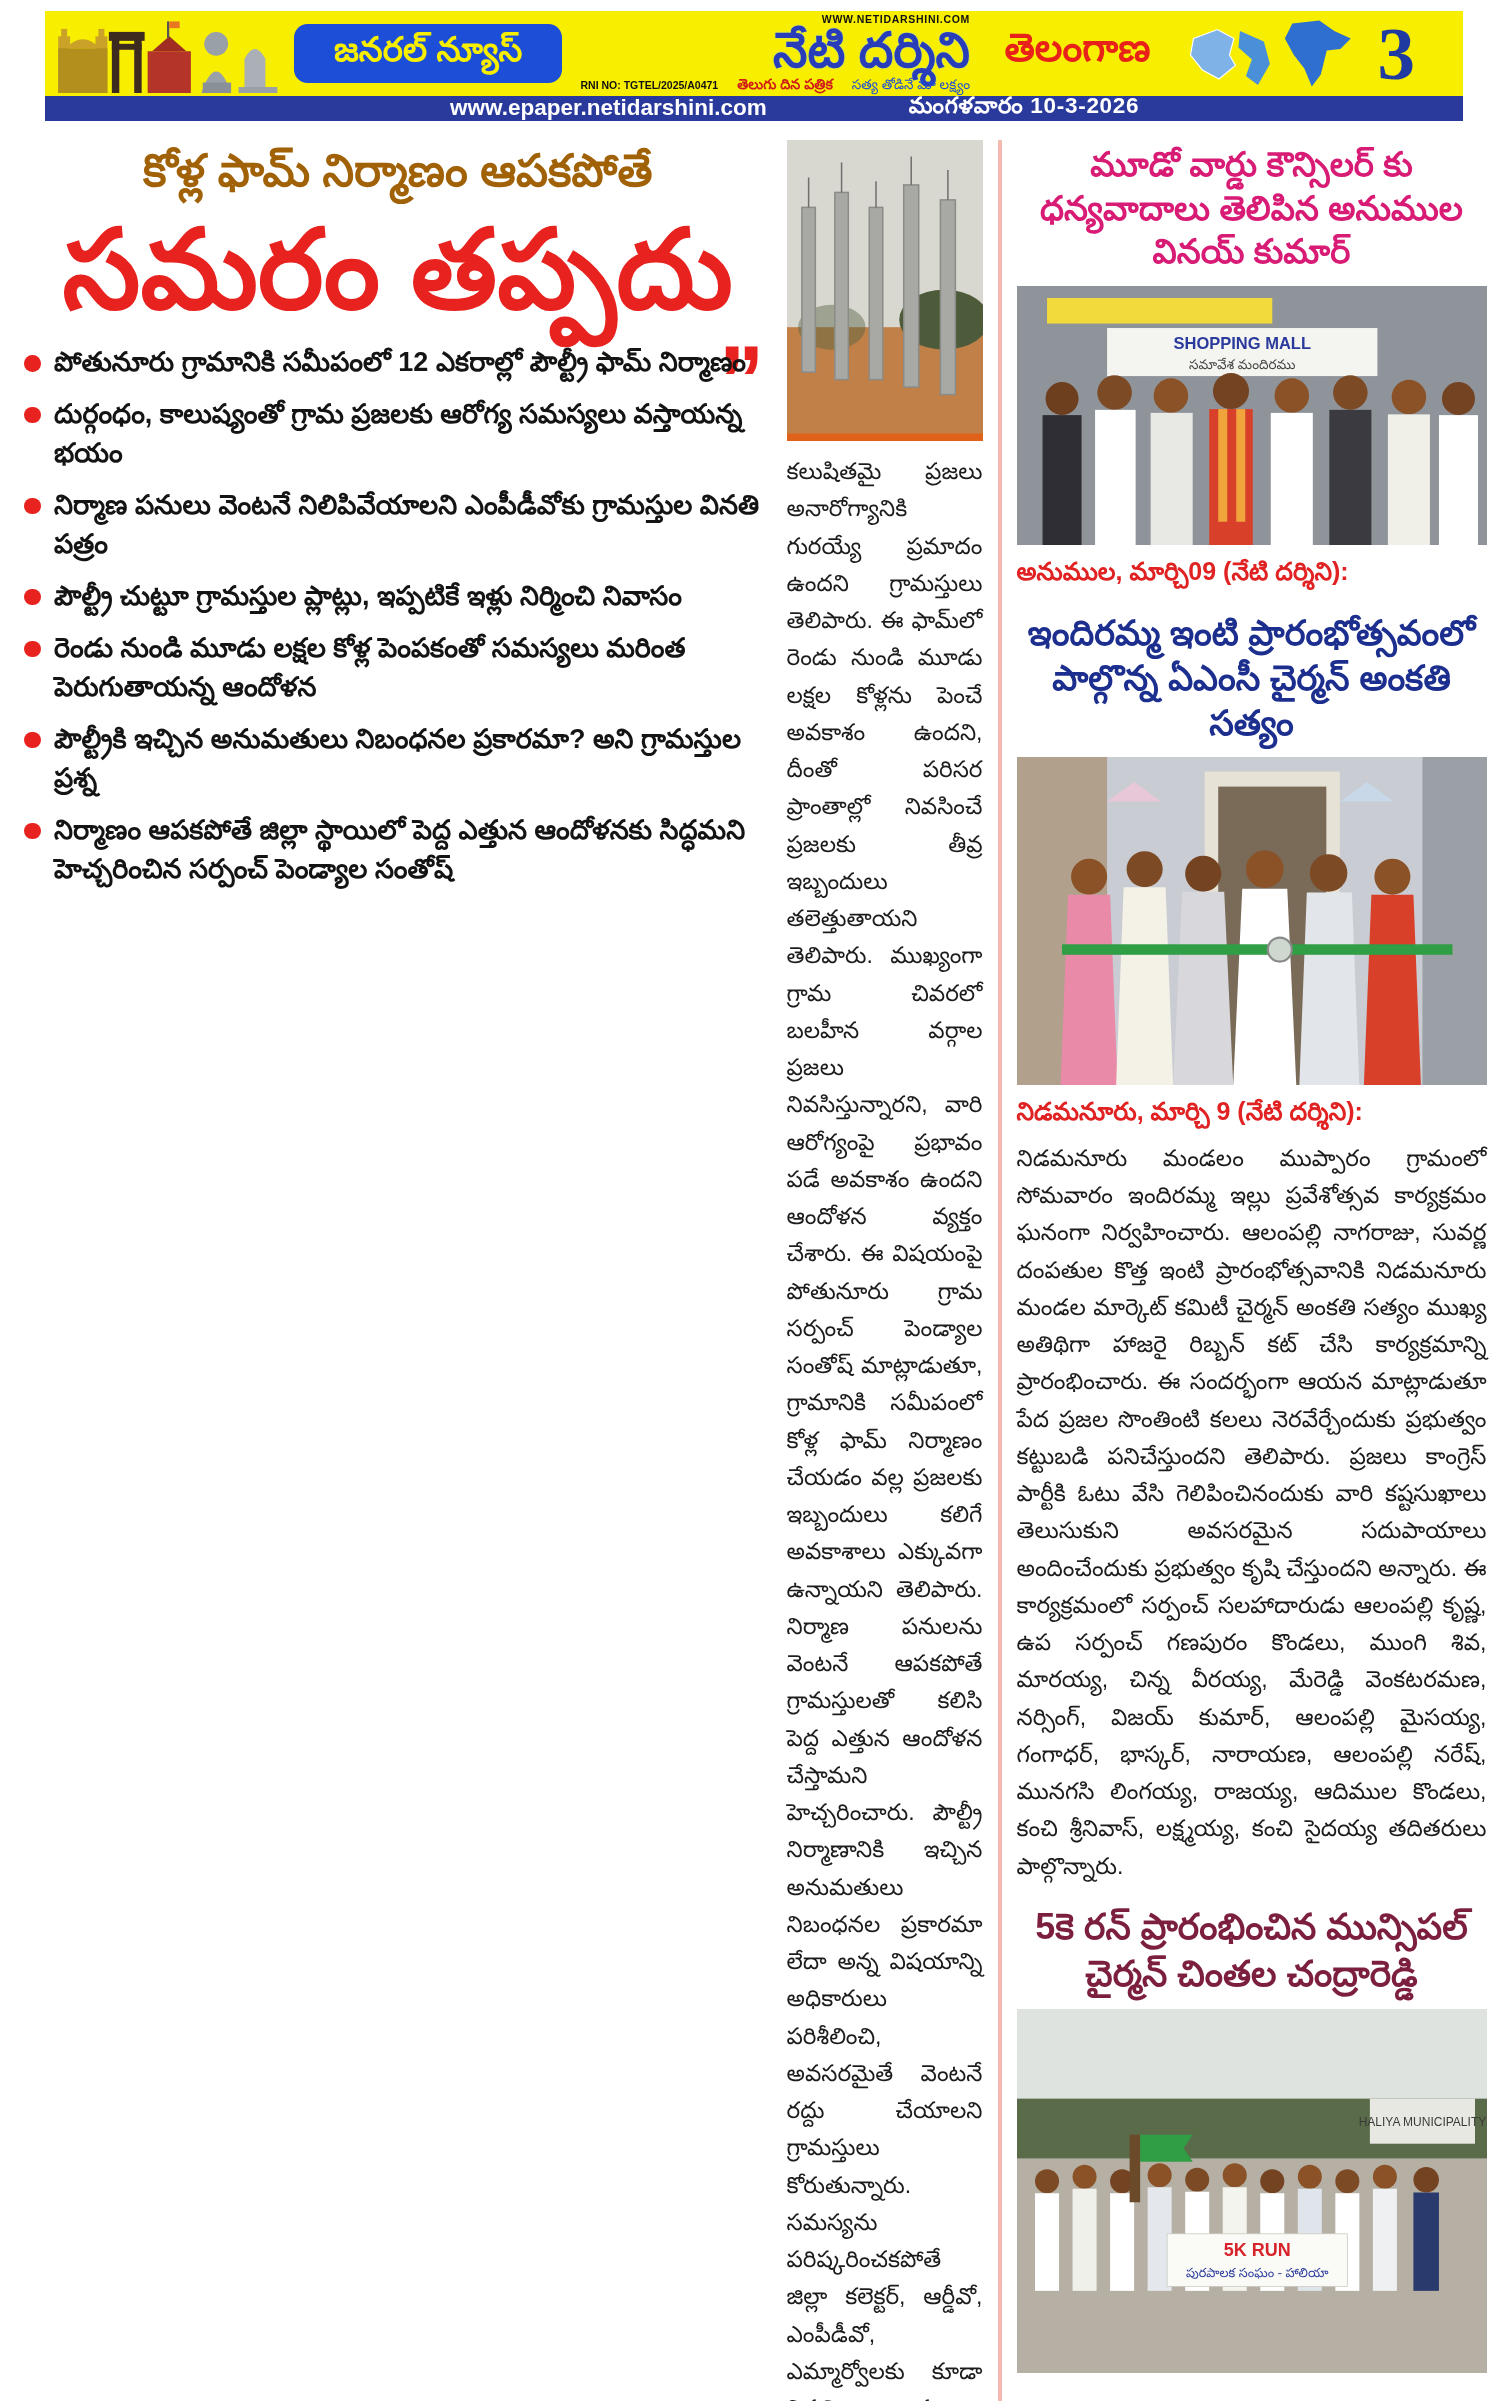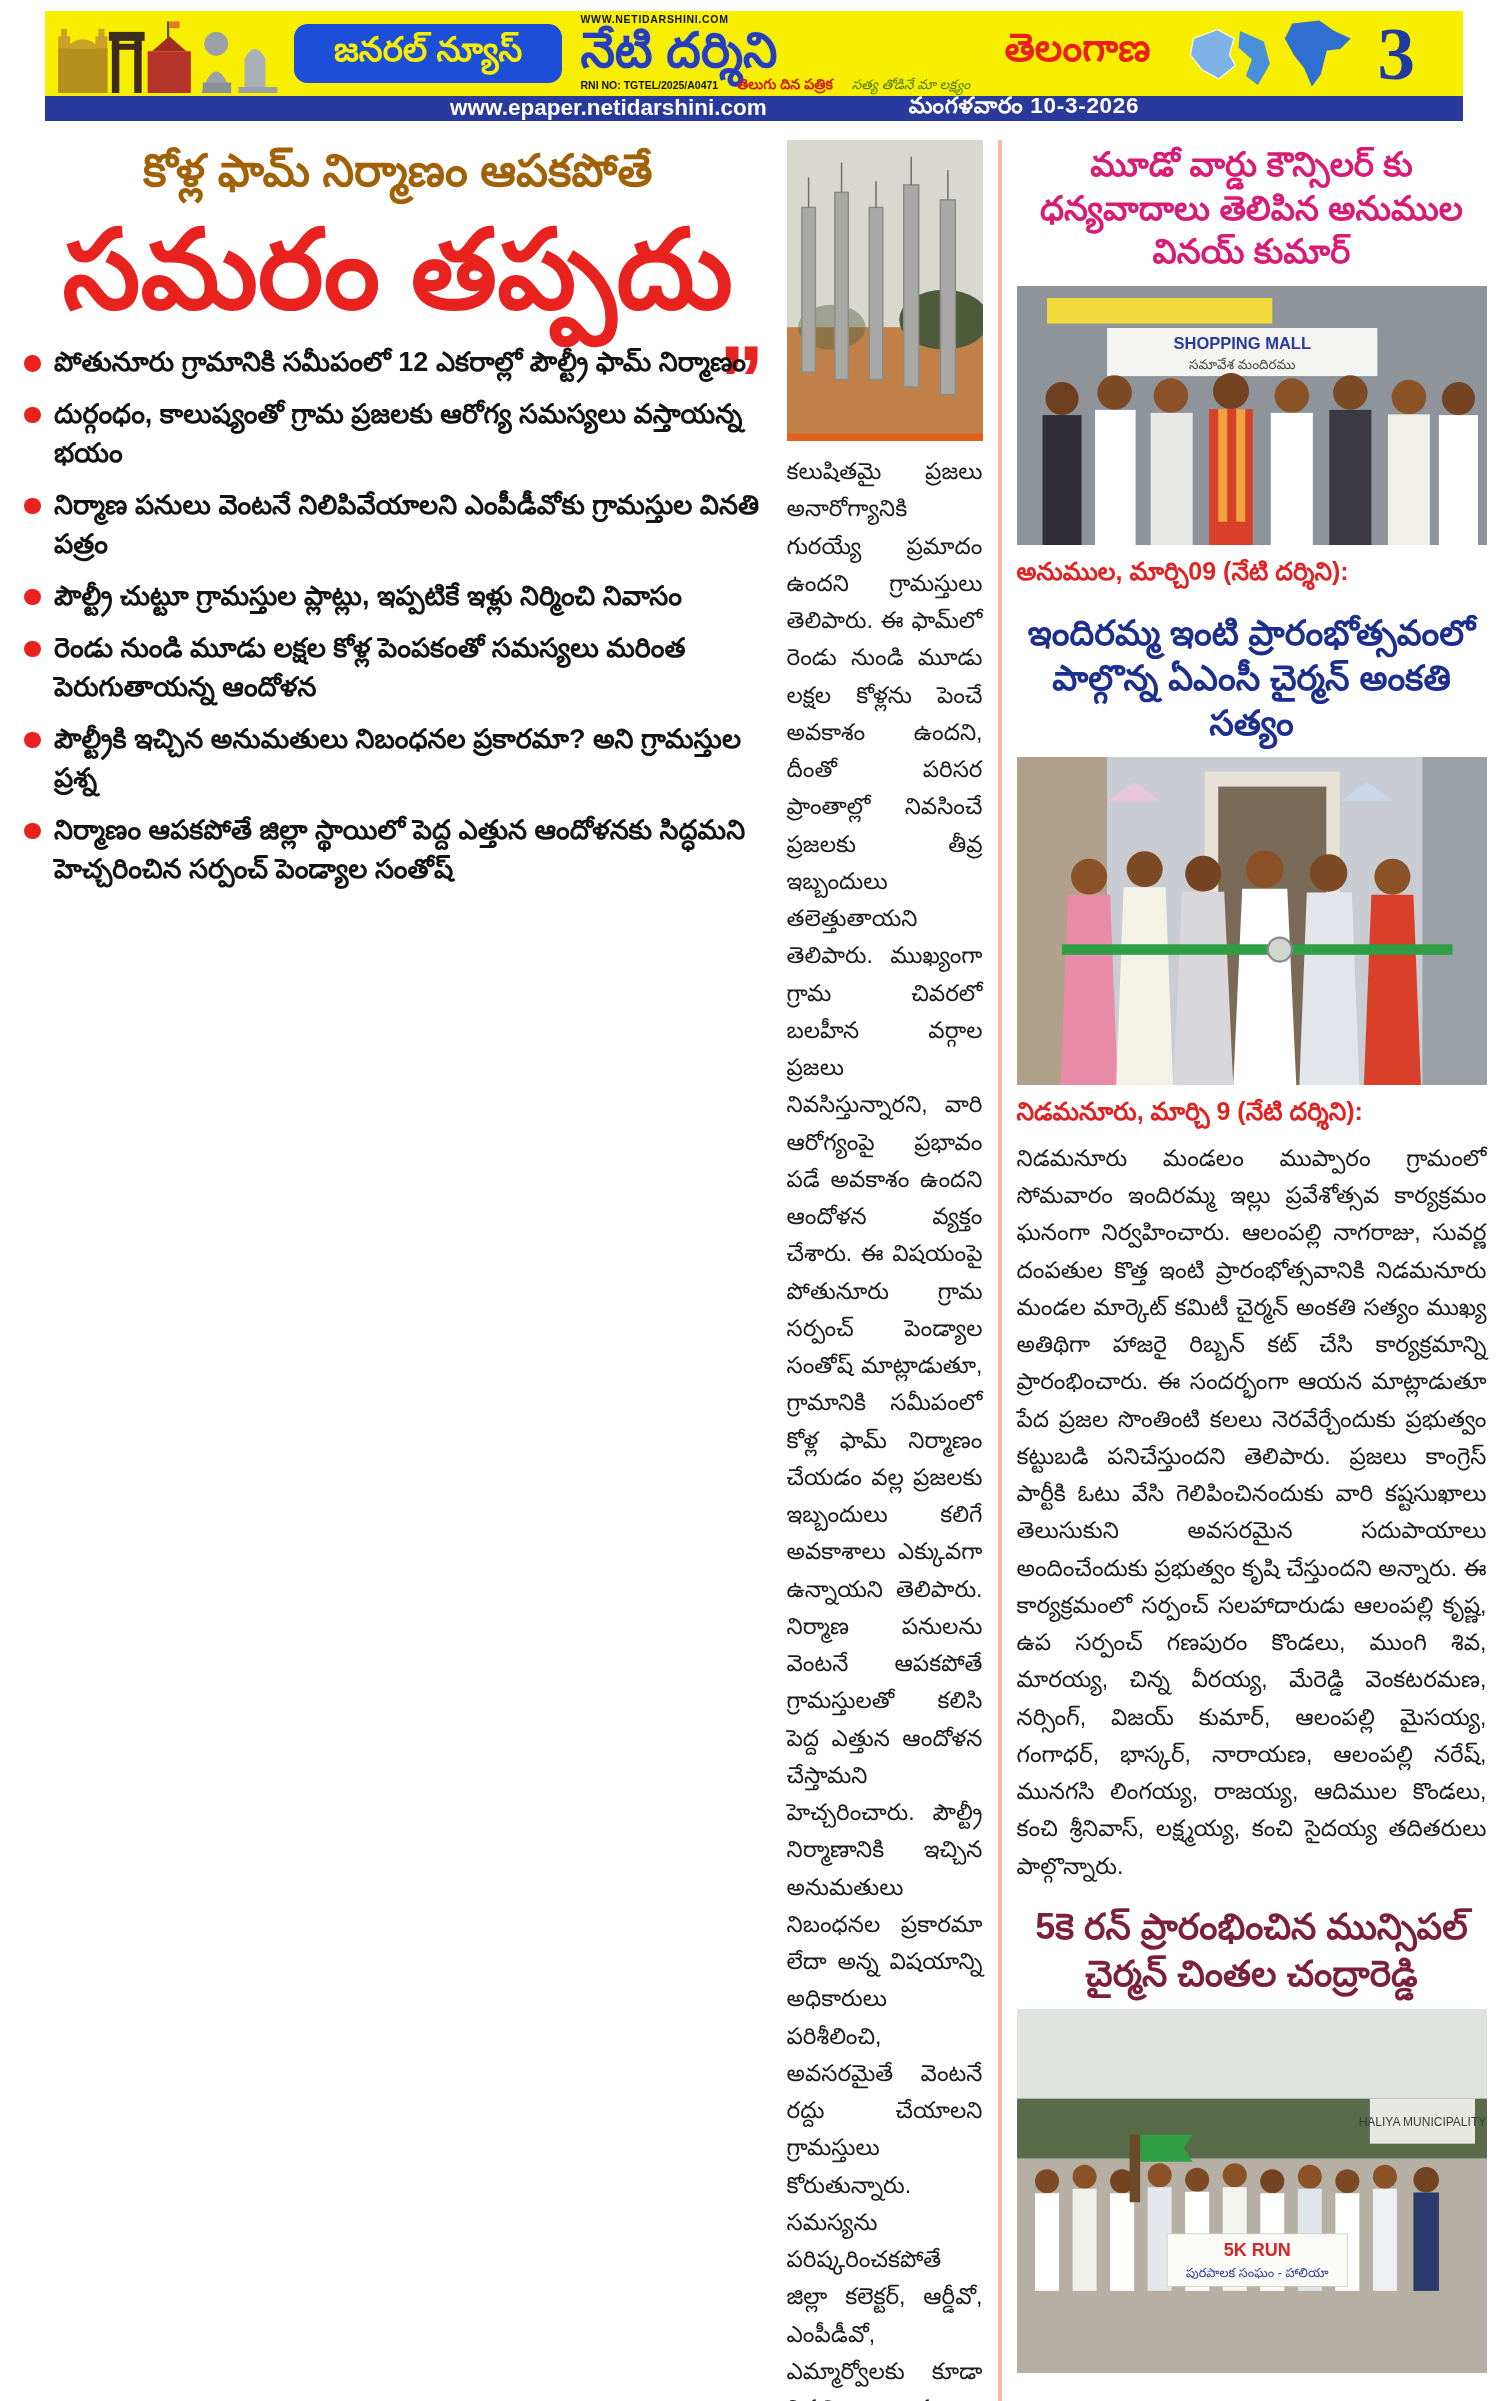--- a/index.html
+++ b/index.html
@@ -3,27 +3,27 @@
 <meta charset="utf-8">
 <style>
   html,body{margin:0;padding:0;}
   body{width:1508px;background:#ffffff;font-family:"Liberation Sans",sans-serif;color:#1c1c1c;}
   .page{position:relative;width:1508px;height:2401px;overflow:hidden;background:#fff;}
 
   
   .band{height:85px;background:#f8ee00;margin:10.5px 45px 0 45px;display:flex;align-items:center;padding:0 10.5px;gap:13.5px;position:relative;}
   .monuments{flex:0 0 225px;height:79px;}
   .section-badge{background:#1d4ed8;color:#f8ee00;font-size:34px;font-weight:bold;padding:6px 40px;border-radius:13.5px;white-space:nowrap;}
-  .masthead-wrap{text-align:left;line-height:1.05;margin:0 4.5px;}
+  .masthead-wrap{text-align:right;line-height:1.05;margin:0 4.5px;}
   .mast-url{font-size:10.5px;color:#111;font-weight:bold;letter-spacing:0.7px;}
   .masthead{color:#2a3db8;font-size:49px;font-weight:bold;text-shadow:0 0 1.5px #8fd8f4;white-space:nowrap;}
   .mast-sub-row{display:flex;gap:19px;justify-content:center;align-items:baseline;}
   .mast-rni{font-size:10.5px;color:#111;font-weight:bold;}
   .mast-sub{font-size:14.2px;color:#d01a1a;font-weight:bold;}
-  .mast-tag{font-size:13.5px;color:#4d7c0f;font-style:italic;}
+  .mast-tag{font-size:13.5px;color:#1d4ed8;}
   .edition{color:#e82218;font-size:39px;font-weight:bold;white-space:nowrap;margin:0 16.5px;}
   .maps{flex:0 0 176px;height:75px;}
   .pagenum{font-family:"Liberation Serif",serif;color:#1f3aa0;font-size:75px;font-weight:bold;margin-left:7.5px;line-height:1;}
   .datebar{height:25px;background:#2a3a9c;margin:0 45px;display:flex;align-items:center;color:#fff;font-weight:bold;font-size:22.5px;}
   .datebar .site{margin-left:405px;}
   .datebar .date{margin-left:142px;letter-spacing:0.7px;}
 
   
   .main{display:grid;grid-template-columns:960px 489px;gap:15px;padding:19.5px 22.5px 0 22.5px;}
   .right-col{border-left:4.5px solid #f5b9b0;padding-left:15px;}

